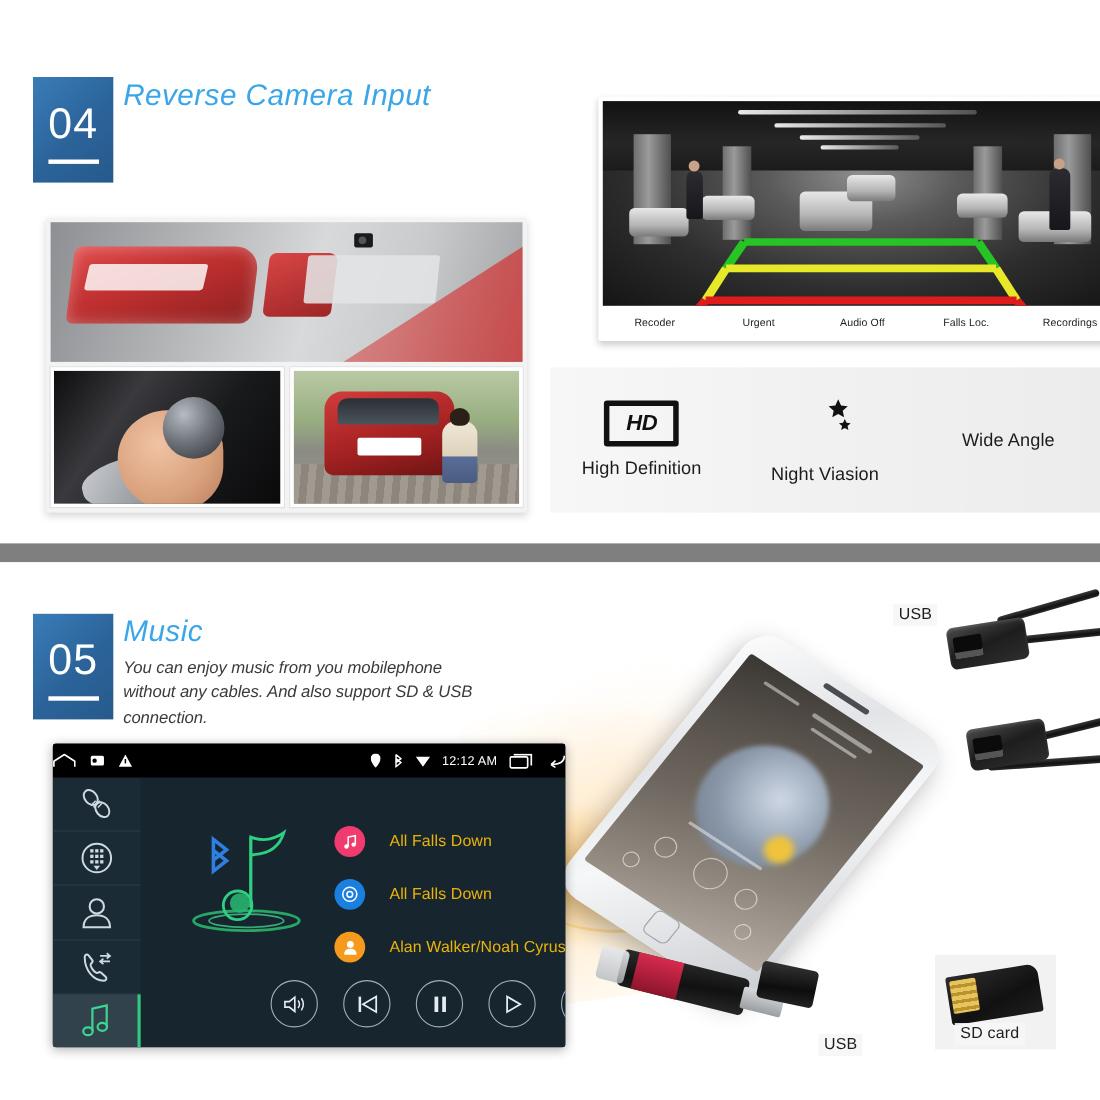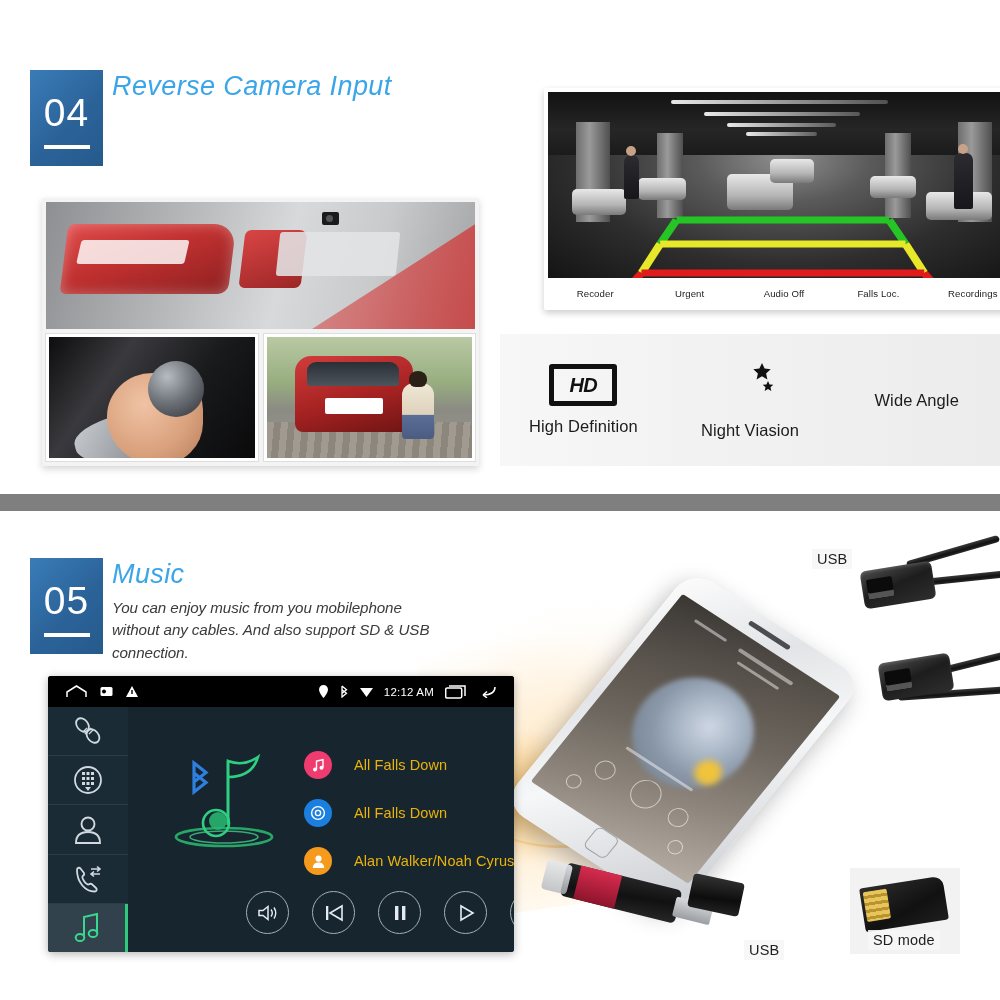--- a/index.html
+++ b/index.html
@@ -193,21 +193,21 @@
   .icon-hd span { font-size: 20px; font-weight: bold; font-style: italic; color: #111; letter-spacing: -.5px; }
 
   
   .headunit {
     position: absolute; left: 48px; top: 676px; width: 466px; height: 276px;
     background: #16242e; border-radius: 3px; overflow: hidden;
     box-shadow: 0 2px 10px rgba(0,0,0,.3);
   }
   .hu-status {
     height: 31px; background: #000; display: flex; align-items: center;
-    padding: 0 18px; color: #fff;
+    padding: 0 0; color: #fff;
   }
   .hu-status .left { display: flex; align-items: center; gap: 13px; }
   .hu-status .right { margin-left: auto; display: flex; align-items: center; gap: 11px; }
   .hu-clock { font-size: 11.5px; letter-spacing: .2px; }
   .hu-body { display: flex; height: 245px; }
   .hu-side { width: 80px; background: #1b2b36; display: flex; flex-direction: column; }
   .hu-side-item {
     flex: 1; display: flex; align-items: center; justify-content: center;
     border-bottom: 1px solid #2b3c47; position: relative;
   }
@@ -489,21 +489,21 @@
     <div class="band"></div>
     <div class="plug"></div>
   </div>
   <div class="flash-cap"></div>
   <div class="label-tag" style="left:744px; top:940px;">USB</div>
 
   <div class="sd-bg"></div>
   <div class="sdcard">
     <div class="pins"></div>
   </div>
-  <div class="label-tag" style="left:868px; top:930px;">SD mode</div>
+  <div class="label-tag" style="left:868px; top:930px;">SD card</div>
 
   <div class="headunit">
 
     <div class="hu-status">
       <div class="left">
         <svg width="21" height="13" viewBox="0 0 21 13">
           <path d="M1 12 L1 7 L10.5 1 L20 7 L20 12" fill="none" stroke="#fff" stroke-width="1.5"></path>
         </svg>
         <svg width="13" height="13" viewBox="0 0 13 13">
           <rect x="0.5" y="2" width="12" height="9" rx="1.5" fill="#fff"></rect>

